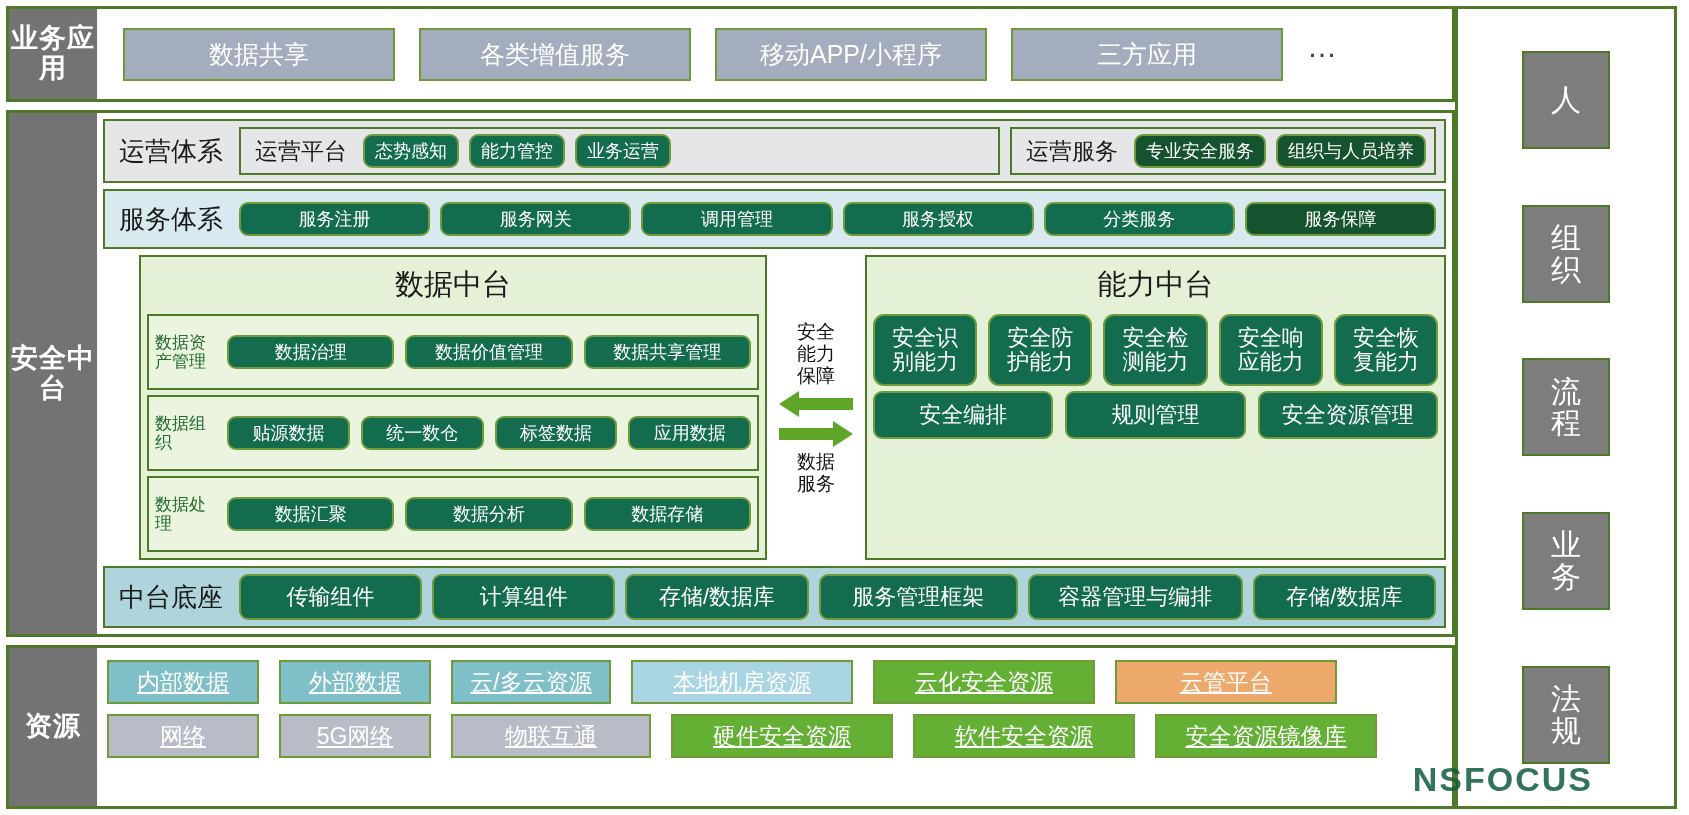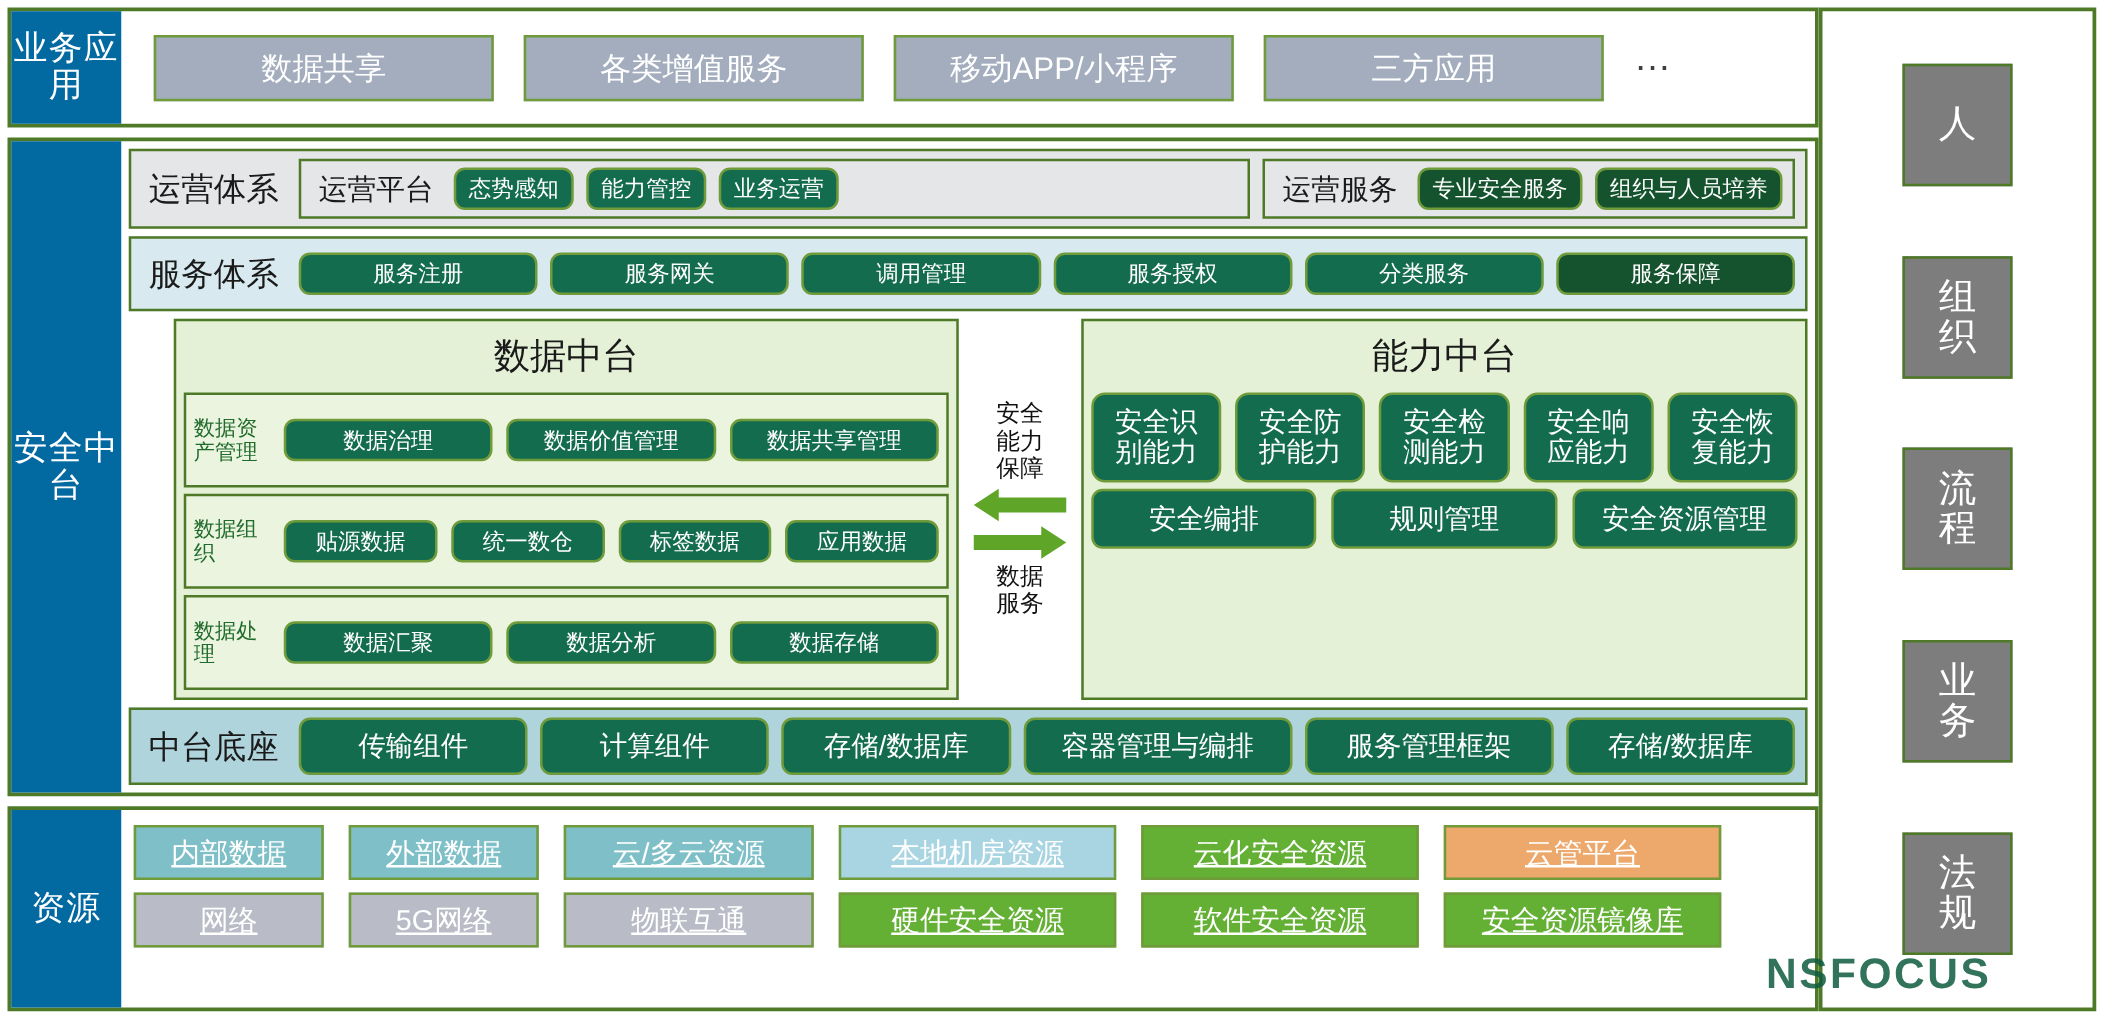--- a/index.html
+++ b/index.html
@@ -8,23 +8,23 @@
     background:#ffffff;
     font-family:"Liberation Sans","DejaVu Sans",sans-serif;
     overflow:hidden;
   }
   .page{ position:relative; width:1689px; height:815px; display:flex; }
 
   
   .main-col{ width:1455px; height:815px; display:flex; flex-direction:column; padding:6px 0 6px 6px; gap:8px;}
   .band{ border:3px solid #4e7a27; background:#ffffff; display:flex; }
   .band-label{
-    background:#0369a1; color:#ffffff; flex:0 0 88px;
+    background:#737373; color:#ffffff; flex:0 0 88px;
     display:flex; align-items:center; justify-content:center; text-align:center;
-    font-size:27px; line-height:1.1; letter-spacing:1px;
+    font-size:27px; line-height:1.1; letter-spacing:1px;font-weight:bold;
   }
   .band-body{ flex:1 1 auto; display:flex; flex-direction:column; padding:6px; gap:6px; min-width:0;}
 
   
   .pill{
     display:flex; align-items:center; justify-content:center; text-align:center;
     color:#ffffff; font-size:18px; line-height:1.12;
     border-radius:9px; border:2px solid #6f9b3a;
     background:#136c4e; padding:5px 10px; white-space:nowrap;
   }
@@ -245,35 +245,35 @@
               <div class="pill">安全资源管理</div>
             </div>
           </div>
         </div>
 
         <div class="row row-base" style="flex:0 0 60px;">
           <div class="row-title">中台底座</div>
           <div class="pill" style="flex:1 1 0;">传输组件</div>
           <div class="pill" style="flex:1 1 0;">计算组件</div>
           <div class="pill" style="flex:1 1 0;">存储/数据库</div>
+          <div class="pill" style="flex:1.1 1 0;">服务管理框架</div>
           <div class="pill" style="flex:1.2 1 0;">容器管理与编排</div>
-          <div class="pill" style="flex:1.1 1 0;">服务管理框架</div>
           <div class="pill" style="flex:1 1 0;">存储/数据库</div>
         </div>
 
       </div>
     </div>
 
     <div class="band" style="flex:0 0 164px;">
       <div class="band-label">资源</div>
       <div class="band-body res-body">
         <div class="res-row">
           <div class="res-box c-teal" style="width:152px">内部数据</div>
           <div class="res-box c-teal" style="width:152px">外部数据</div>
-          <div class="res-box c-teal" style="width:200px">云/多云资源</div>
+          <div class="res-box c-teal" style="width:160px">云/多云资源</div>
           <div class="res-box c-lblue" style="width:222px">本地机房资源</div>
           <div class="res-box c-green" style="width:222px">云化安全资源</div>
           <div class="res-box c-orange" style="width:222px">云管平台</div>
         </div>
         <div class="res-row">
           <div class="res-box c-grey" style="width:152px">网络</div>
           <div class="res-box c-grey" style="width:152px">5G网络</div>
           <div class="res-box c-grey" style="width:200px">物联互通</div>
           <div class="res-box c-green" style="width:222px">硬件安全资源</div>
           <div class="res-box c-green" style="width:222px">软件安全资源</div>

